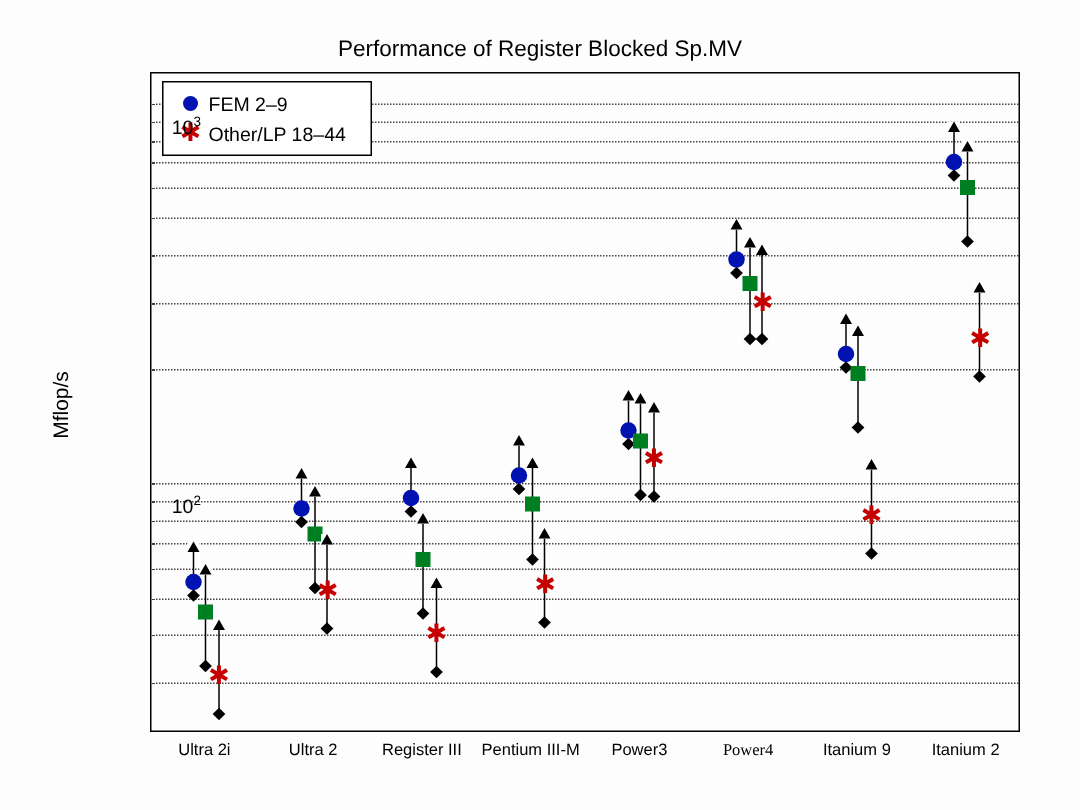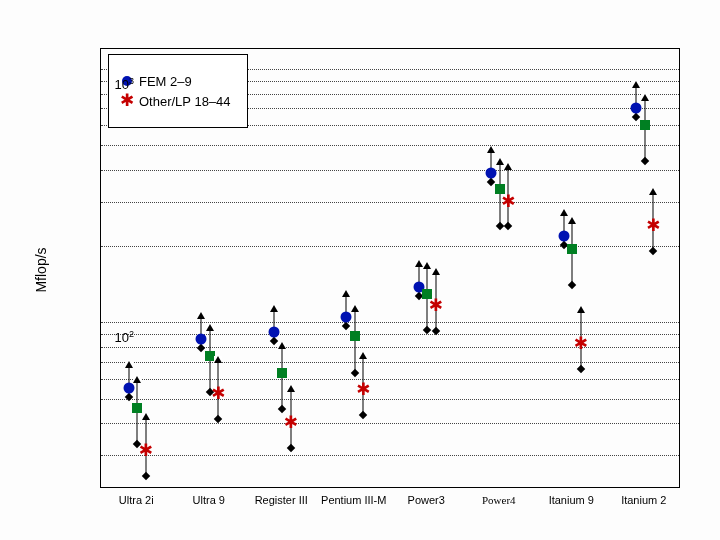--- a/index.html
+++ b/index.html
@@ -68,21 +68,21 @@
     transform: translateX(-50%);
     white-space: nowrap;
   }
   .legend {
     position: absolute;
     left: 108px;
     top: 54px;
     width: 140px;
     border: 1px solid #000;
     background: #fff;
-    padding: 16px 6px;
+    padding: 4px 6px;
     box-sizing: border-box;
     font-size: 13px;
   }
   .legend-row {
     display: flex;
     align-items: center;
     height: 20px;
   }
   .legend-mark {
     width: 24px;
@@ -137,20 +137,21 @@
     width: 6px; height: 6px;
     background: #000;
     transform: translate(-50%, -50%) rotate(45deg);
   }
 </style>
 </head>
 <body>
 
 <div id="chart">
 
+  <div class="title">Performance of Register Blocked Sp.MV</div>
   <div class="ylabel">Mflop/s</div>
 
   <div class="plot-area" id="plot-area">
       <div class="grid-line" style="top: 405.875px;"></div>
       <div class="grid-line" style="top: 374.222px;"></div>
       <div class="grid-line" style="top: 349.67px;"></div>
       <div class="grid-line" style="top: 329.61px;"></div>
       <div class="grid-line" style="top: 312.649px;"></div>
       <div class="grid-line" style="top: 297.957px;"></div>
       <div class="grid-line" style="top: 284.998px;"></div>
@@ -277,21 +278,21 @@
     </div>
   </div>
 
   <div id="ytick-holder">
       <div class="ytick" style="top: 321.406px;">10<sup>2</sup></div>
       <div class="ytick" style="top: 68.0602px;">10<sup>3</sup></div>
     </div>
 
   <div id="xtick-holder">
       <div class="xtick" style="left: 136.25px;">Ultra 2i</div>
-      <div class="xtick" style="left: 208.75px;">Ultra 9</div>
+      <div class="xtick" style="left: 208.75px;">Ultra 2</div>
       <div class="xtick" style="left: 281.25px;">Register III</div>
       <div class="xtick" style="left: 353.75px;">Pentium III-M</div>
       <div class="xtick" style="left: 426.25px;">Power3</div>
       <div class="xtick" style="left: 498.75px; font-family: Liberation Serif, serif;">Power4</div>
       <div class="xtick" style="left: 571.25px;">Itanium 9</div>
       <div class="xtick" style="left: 643.75px;">Itanium 2</div>
     </div>
 
 </div>
 

